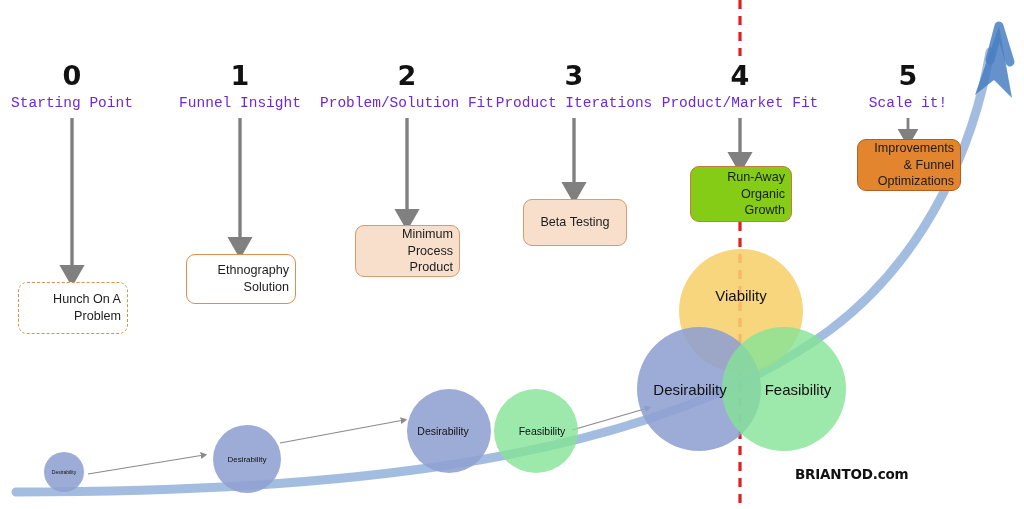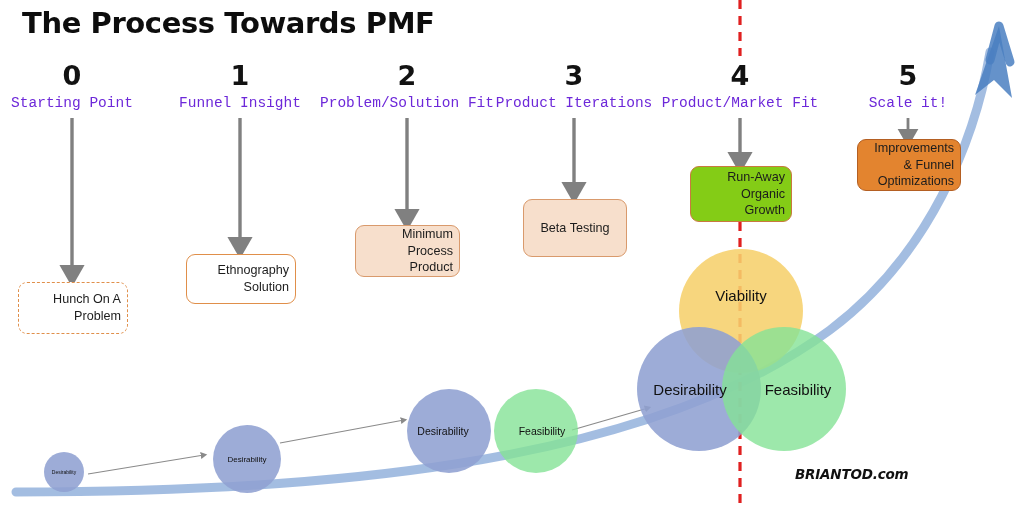--- a/index.html
+++ b/index.html
@@ -115,21 +115,20 @@
   
   .watermark {
     position: absolute;
     left: 795px;
     top: 466px;
     font-size: 13.5px;
     font-weight: 700;
     color: #111111;
     font-family: "DejaVu Sans", sans-serif;
     letter-spacing: -0.2px;
-    font-style: italic;
   }
 </style>
 </head>
 <body>
 
 <div id="canvas">
 
   <svg id="bg-svg" viewBox="0 0 1024 509">
     <defs>
       <marker id="grayhead" markerWidth="9" markerHeight="9" refX="3.2" refY="4.5" orient="auto" markerUnits="strokeWidth">
@@ -155,21 +154,20 @@
     <line x1="407" y1="118" x2="407" y2="220" stroke="#808080" stroke-width="3.4" marker-end="url(#grayhead)"></line>
     <line x1="574" y1="118" x2="574" y2="193" stroke="#808080" stroke-width="3.4" marker-end="url(#grayhead)"></line>
     <line x1="740" y1="118" x2="740" y2="163" stroke="#808080" stroke-width="3.4" marker-end="url(#grayhead)"></line>
     <line x1="908" y1="118" x2="908" y2="138" stroke="#808080" stroke-width="2.8" marker-end="url(#grayhead)"></line>
 
     <line x1="88" y1="474" x2="204" y2="455" stroke="#8a8a8a" stroke-width="1.1" marker-end="url(#thinhead)"></line>
     <line x1="280" y1="443" x2="404" y2="420" stroke="#8a8a8a" stroke-width="1.1" marker-end="url(#thinhead)"></line>
     <line x1="572" y1="430" x2="648" y2="408" stroke="#8a8a8a" stroke-width="1.1" marker-end="url(#thinhead)"></line>
   </svg>
 
-  <div class="title">The Process Towards PMF</div>
 
   <div class="step-col" style="left:72px;  top:62px;">
     <div class="step-num">0</div>
     <div class="step-label">Starting Point</div>
   </div>
   <div class="step-col" style="left:240px; top:62px;">
     <div class="step-num">1</div>
     <div class="step-label">Funnel Insight</div>
   </div>
   <div class="step-col" style="left:407px; top:62px;">
@@ -188,21 +186,21 @@
     <div class="step-num">5</div>
     <div class="step-label">Scale it!</div>
   </div>
 
   <div class="node-box box-dashed" style="left:18px; top:282px; width:110px; height:52px;">Hunch On A Problem</div>
 
   <div class="node-box box-outline" style="left:186px; top:254px; width:110px; height:50px;">Ethnography Solution</div>
 
   <div class="node-box box-light" style="left:355px; top:225px; width:105px; height:52px;">Minimum Process Product</div>
 
-  <div class="node-box box-light" style="left:523px; top:199px; width:104px; height:58px;">Beta Testing</div>
+  <div class="node-box box-light" style="left:523px; top:199px; width:104px; height:47px;">Beta Testing</div>
 
   <div class="node-box box-mid" style="left:690px; top:166px; width:102px; height:56px;">Run-Away Organic Growth</div>
 
   <div class="node-box box-dark" style="left:857px; top:139px; width:104px; height:52px;">Improvements &amp; Funnel Optimizations</div>
 
   <div class="venn-circle c-desir" style="left:44px; top:452px; width:40px; height:40px; font-size:5px;">
     <span class="venn-label">Desirability</span>
   </div>
 
   <div class="venn-circle c-desir" style="left:213px; top:425px; width:68px; height:68px; font-size:8px;">

